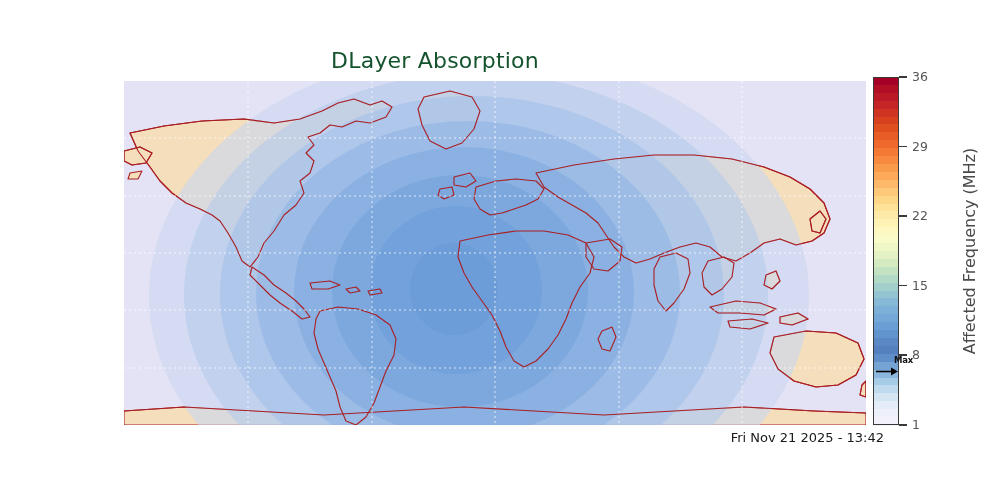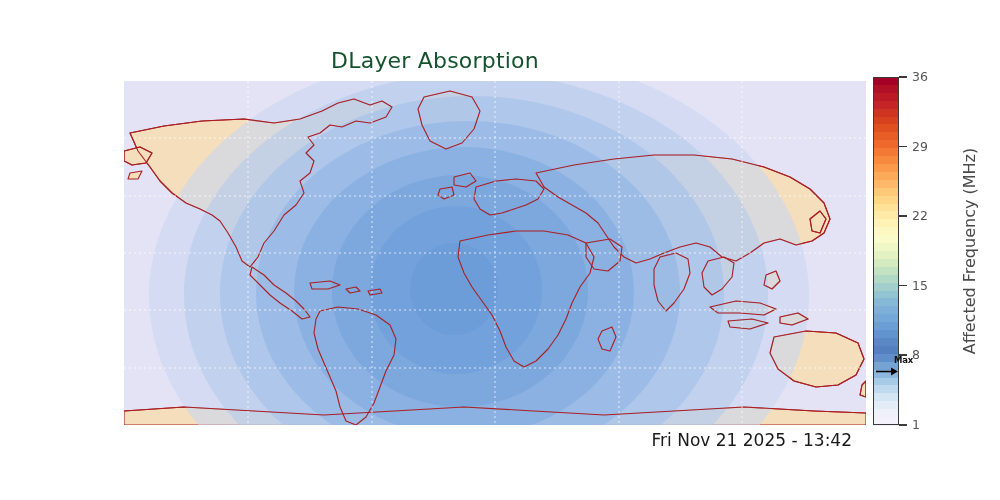--- a/index.html
+++ b/index.html
@@ -13,21 +13,21 @@
 
   
   .map-wrap{position:absolute;left:124px;top:81px;width:742px;height:344px;
             overflow:hidden;background:#e4e3f6;}
   .map-svg{position:absolute;left:0;top:0;width:742px;height:344px;display:block;}
 
   
   .note{position:absolute;font-size:11.5px;color:#1a1a1a;white-space:nowrap;}
   .note-proton{left:124px;top:430px;}
   .note-xray{left:124px;top:444px;}
-  .timestamp{position:absolute;right:148px;top:430px;font-size:17px;color:#1a1a1a;white-space:nowrap;}
+  .timestamp{position:absolute;right:116px;top:430px;font-size:13px;color:#1a1a1a;white-space:nowrap;}
   .copyright{position:absolute;left:10px;top:473px;font-size:11.5px;color:#2b2b2b;
              font-style:italic;font-weight:bold;white-space:nowrap;}
 
   
   .cbar-wrap{position:absolute;left:873px;top:77px;width:26px;height:348px;}
   .cbar{position:absolute;left:0;top:0;width:26px;height:348px;}
   .cbar-band{position:absolute;left:0;width:26px;}
   .cbar-frame{position:absolute;left:0;top:0;width:26px;height:348px;
               box-sizing:border-box;border:1px solid #3a3a3a;}
   .cbar-ticks{position:absolute;left:899px;top:77px;width:60px;height:348px;padding-left:32px;}

